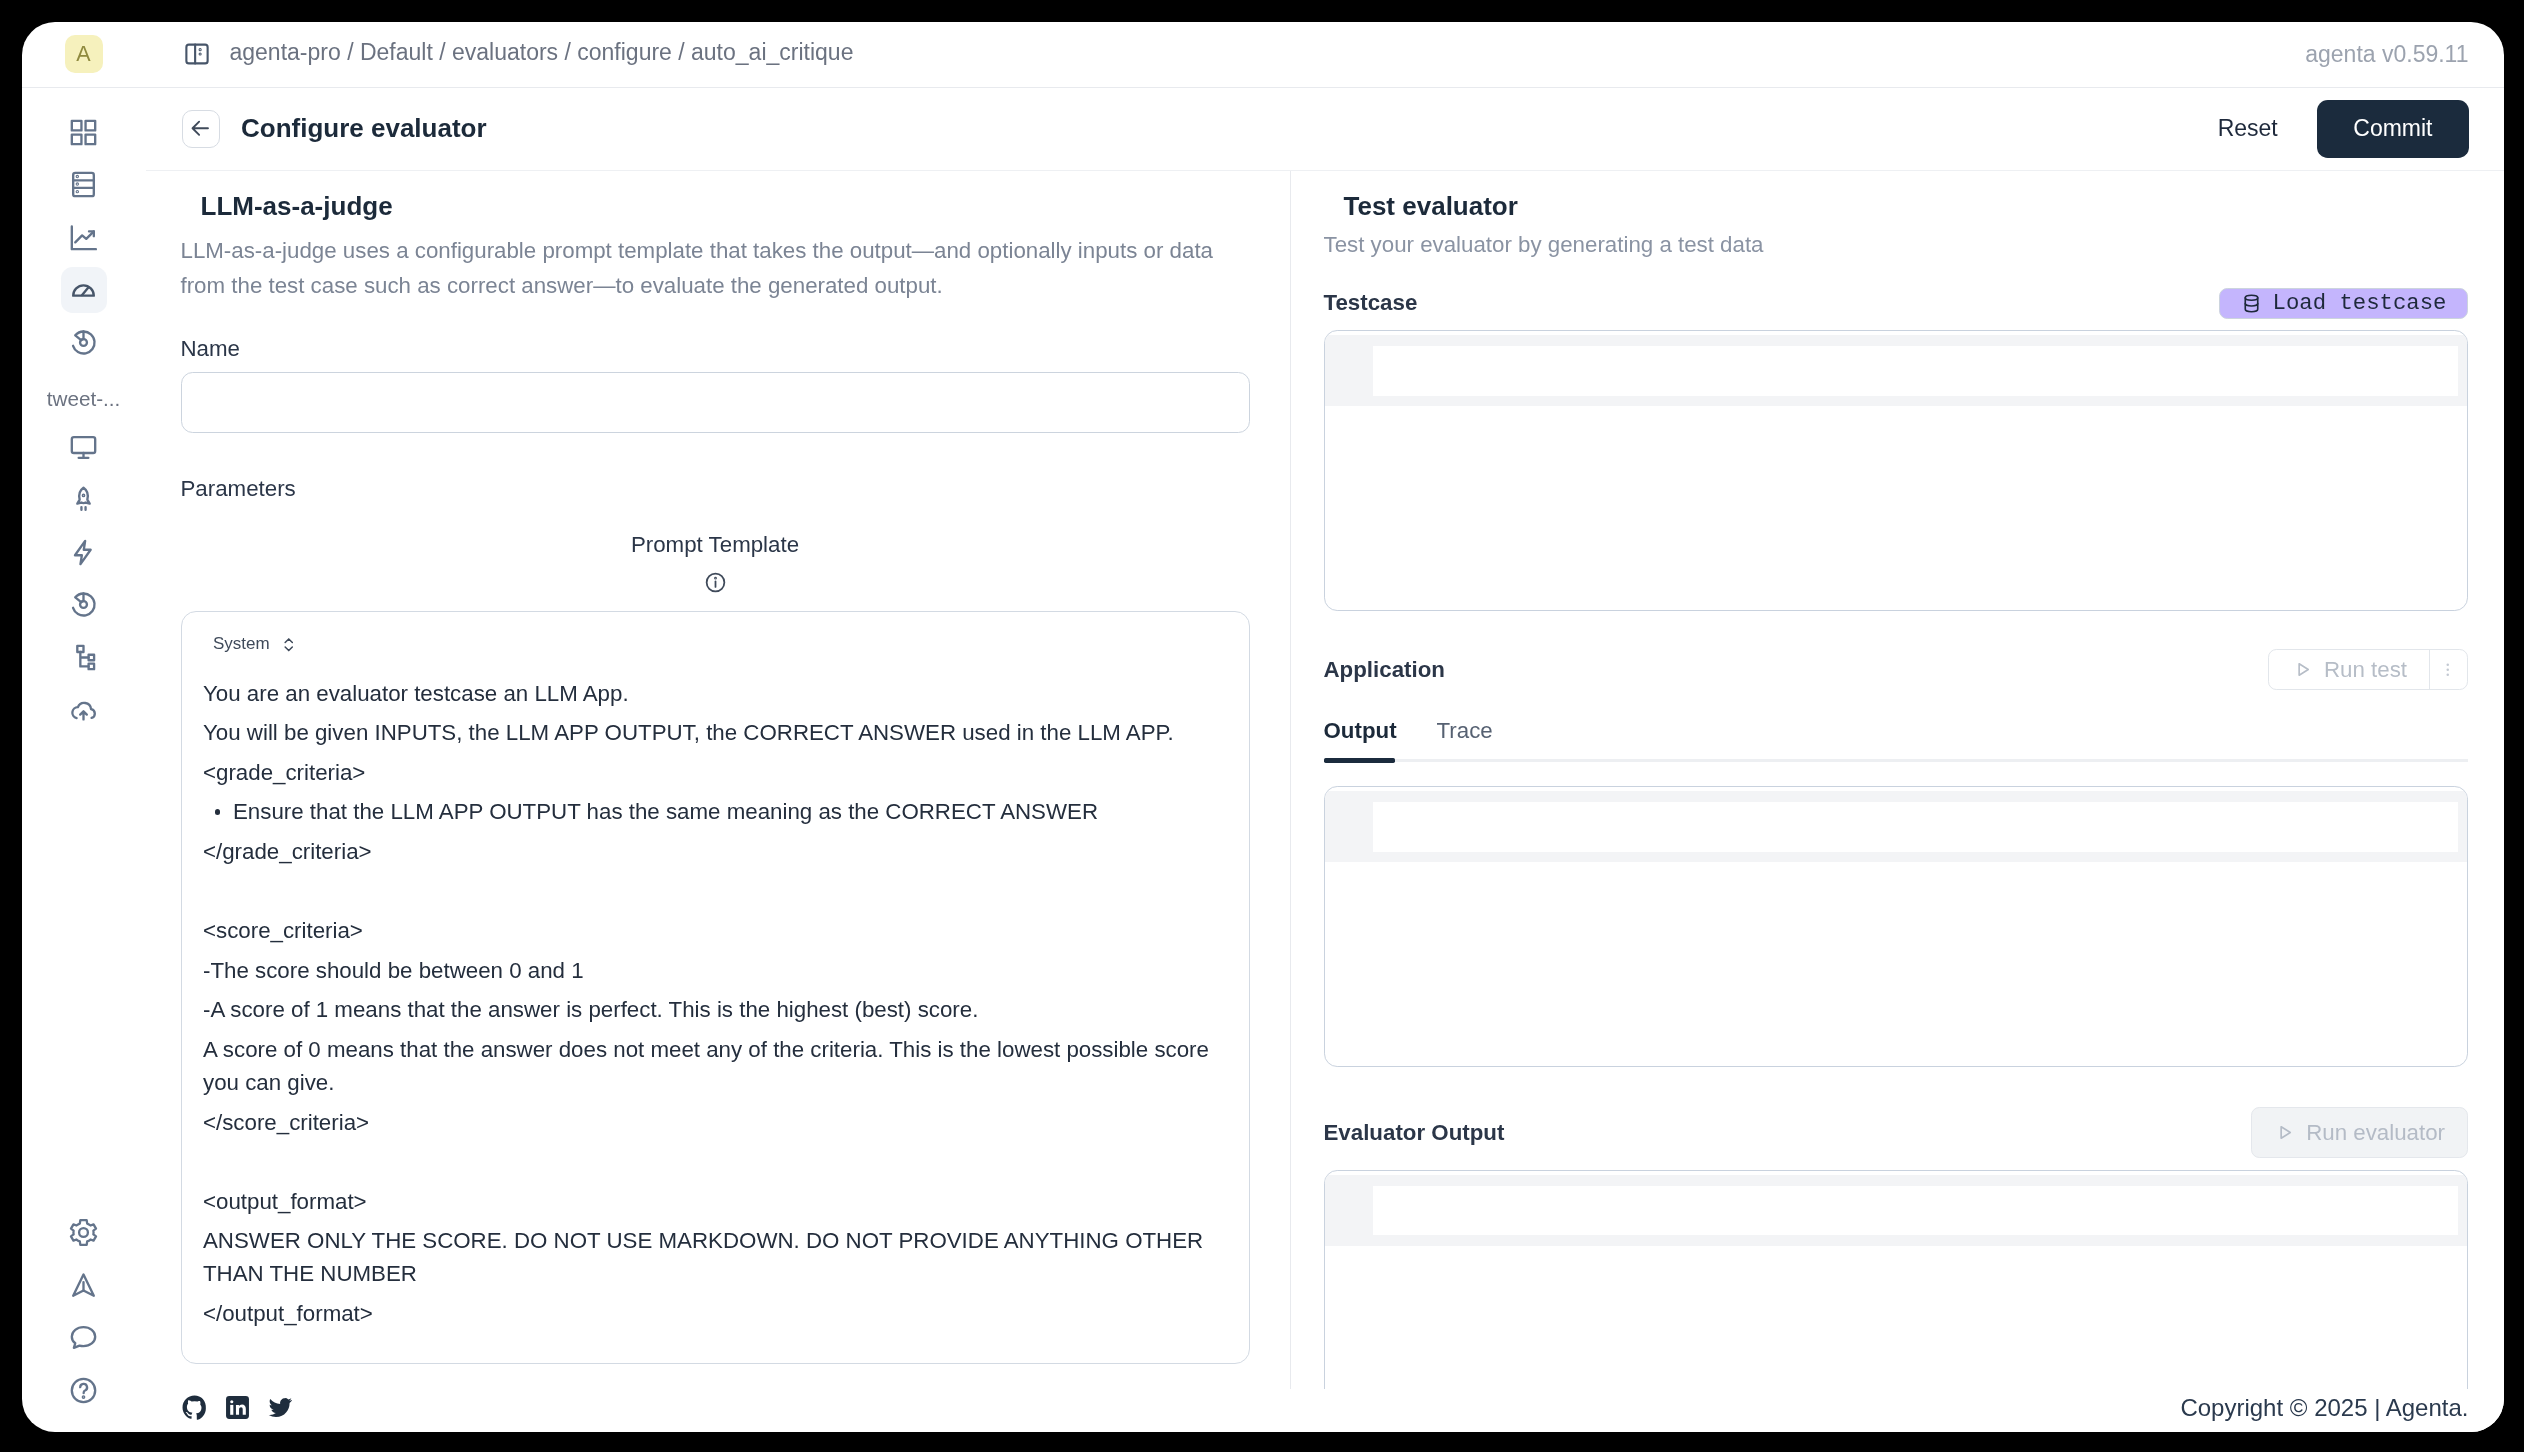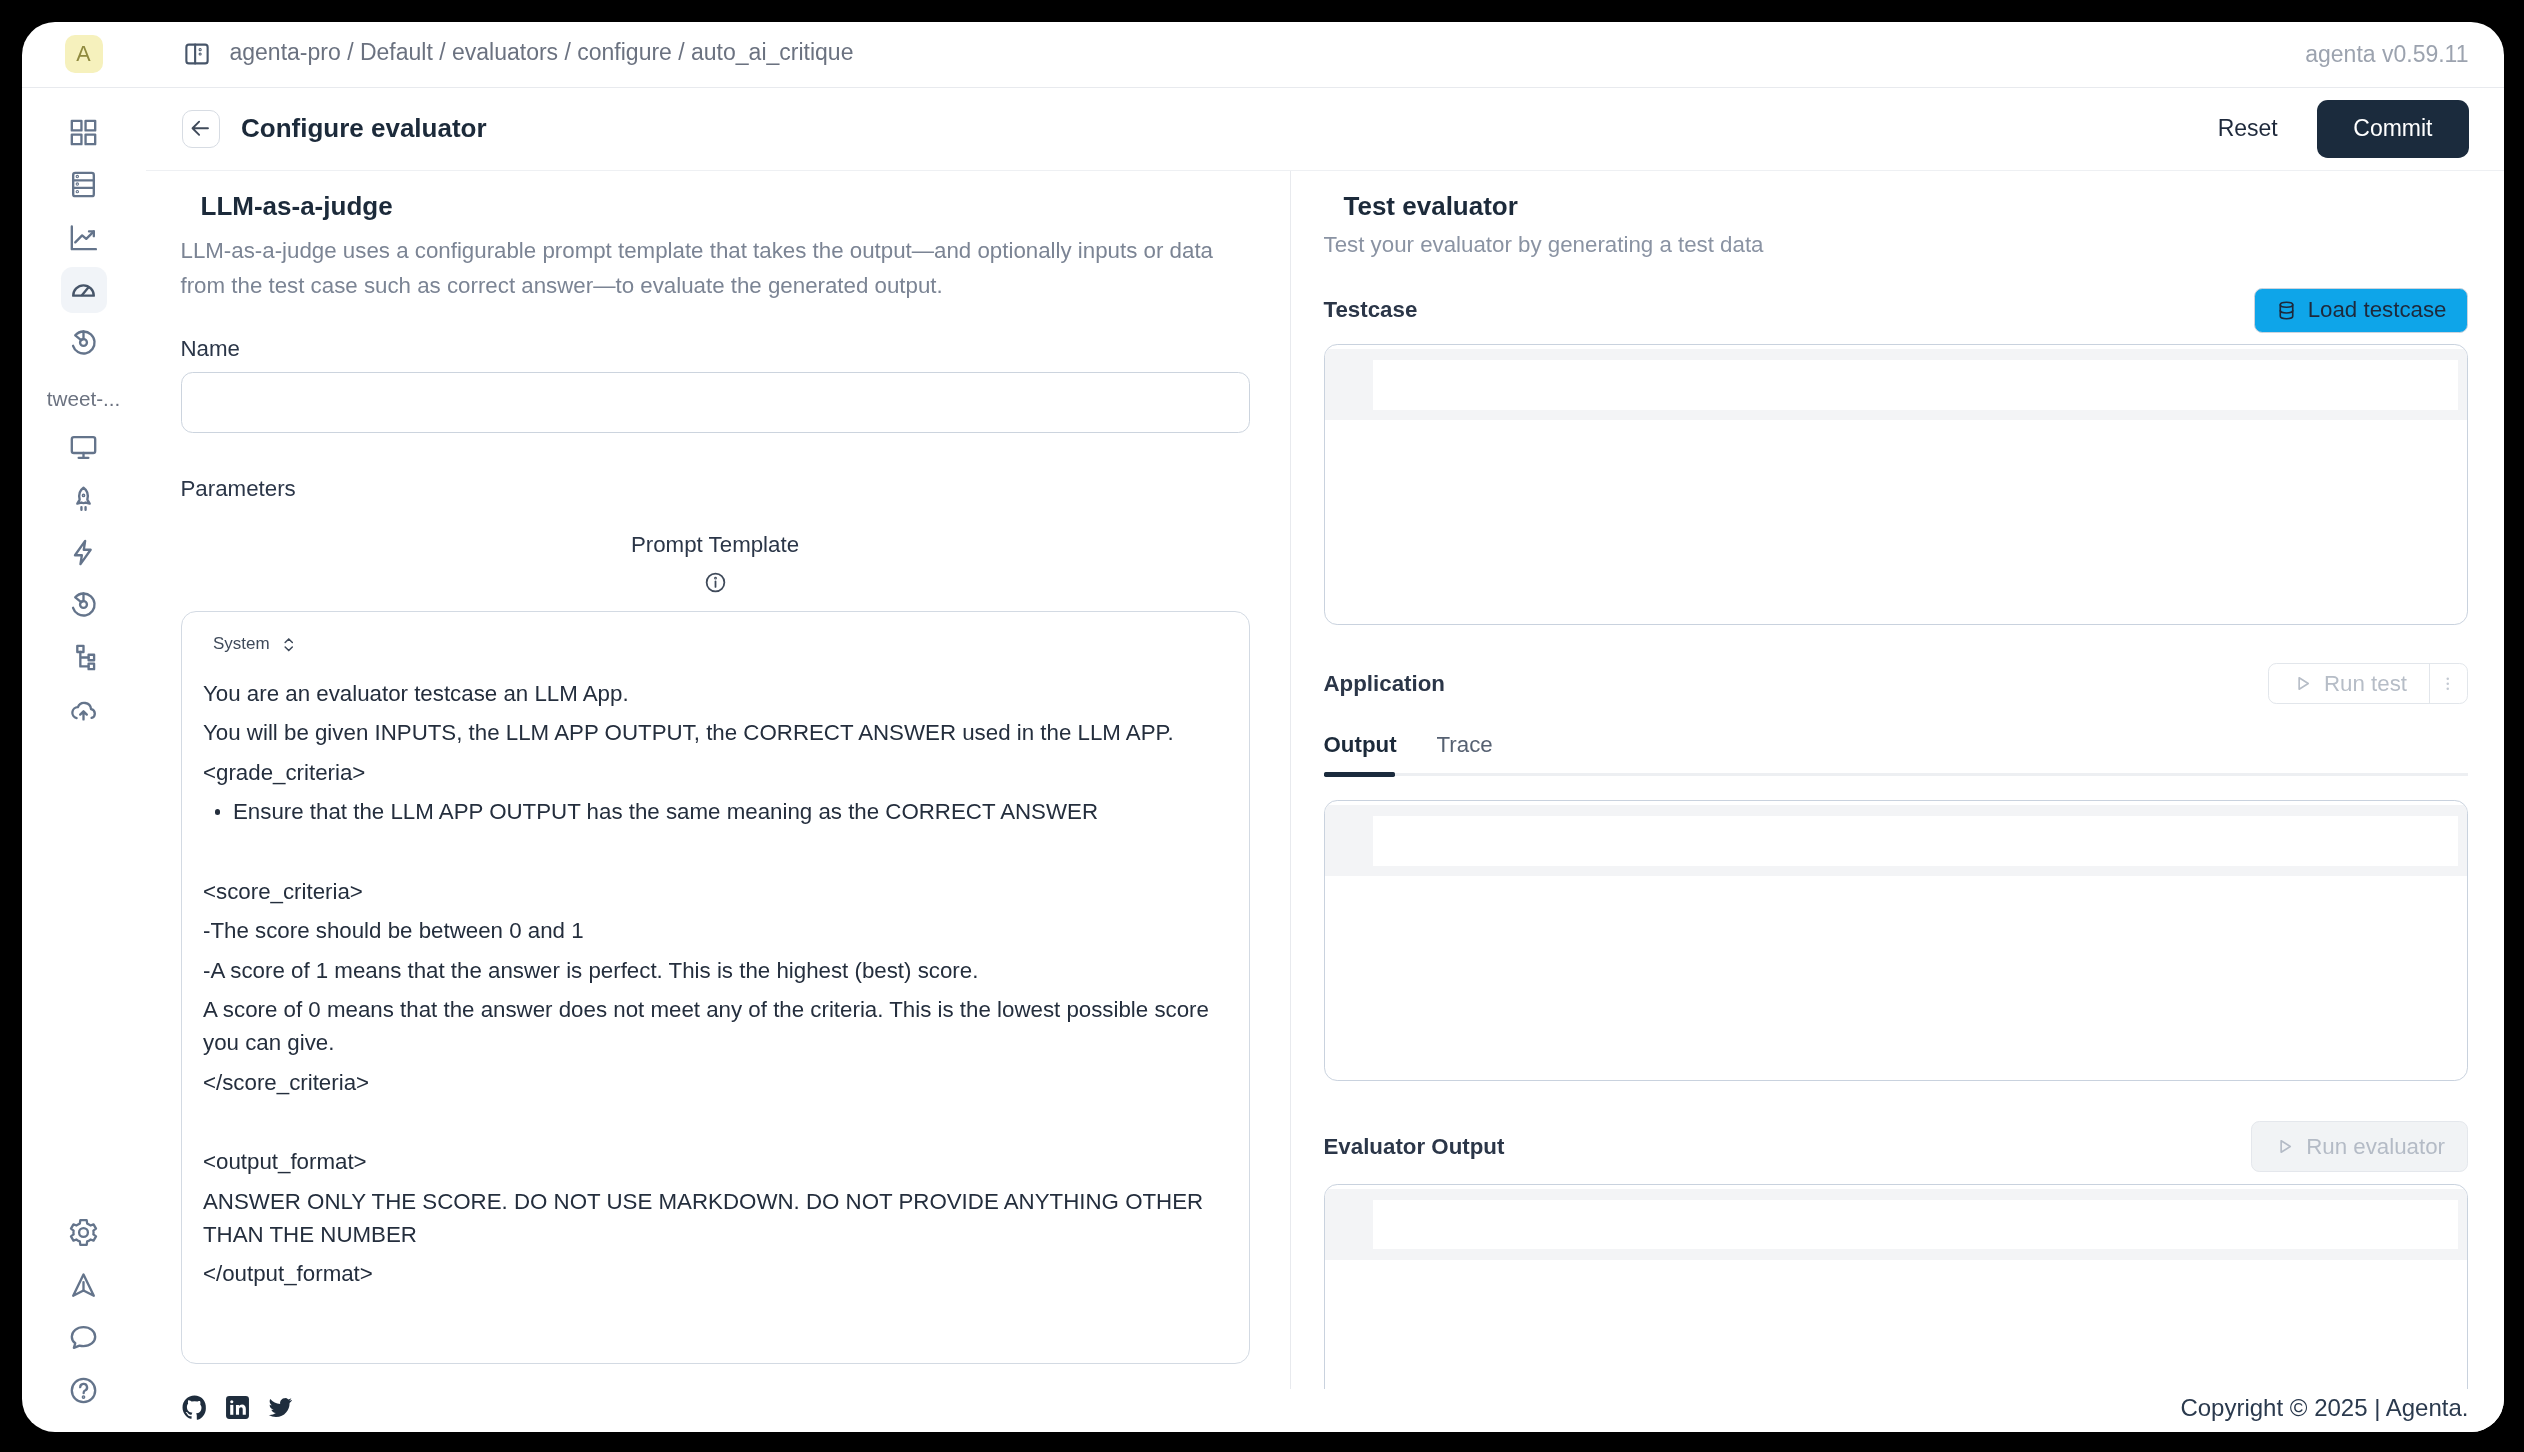--- a/index.html
+++ b/index.html
@@ -50,21 +50,21 @@
   .role-name { font-size:17px; color:#3f4a5a; }
   .prompt-lines p { font-size:22.3px; line-height:33px; color:#242e3d; margin-bottom:6.6px; }
   .prompt-lines p.blank { height:33px; }
   .prompt-lines p.bullet { position:relative; padding-left:30px; }
   .prompt-lines p.bullet::before { content:""; position:absolute; left:11.6px; top:14px; width:5.8px; height:5.8px; border-radius:50%; background:#242e3d; }
   .user-box { margin-top:30px; border:0.8px solid #d3dae3; border-radius:15px; height:248px; background:#fff; }
 
   .rp-subtitle { margin-top:8.3px; font-size:22.3px; line-height:30px; color:#8a93a3; }
   .row-between { display:flex; align-items:center; justify-content:space-between; }
   .testcase-row { margin-top:28px; }
-  .load-btn { display:flex; align-items:center; gap:10px; height:45px; padding:0 20px; border:0.8px solid #ccd4de; border-radius:8.3px; background:#0ea5e9; font-size:22.3px; color:#1e293b; font-family:Liberation Sans, sans-serif; cursor:pointer; }
+  .load-btn { display:flex; align-items:center; gap:10px; height:31px; padding:0 20px; border:0.8px solid #ccd4de; border-radius:8.3px; background:#c4b5fd; font-size:22.3px; color:#1e293b; font-family:Liberation Mono, monospace; cursor:pointer; }
 
   .editor-box { border:0.8px solid #c9d2de; border-radius:13.2px; background:#fff; overflow:hidden; }
   .editor-strip { height:71px; background:#f3f4f6; margin-top:4.1px; position:relative; }
   .editor-field { position:absolute; left:48px; right:8.3px; top:10.8px; bottom:10.8px; background:#fff; }
   .testcase-box { margin-top:11.6px; height:281px; }
   .output-box { margin-top:23px; height:281px; }
   .evalout-box { margin-top:11.6px; height:430px; }
 
   .application-row { margin-top:38px; }
   .runtest-group { display:flex; align-items:stretch; height:41px; border:0.8px solid #e2e6eb; border-radius:8.3px; overflow:hidden; background:#fff; }
@@ -265,20 +265,21 @@
                     <path d="m8 9.5 4-4 4 4"></path>
                     <path d="m8 14.5 4 4 4-4"></path>
                   </svg>
               </span>
             </div>
             <div class="prompt-lines">
                 <p>You are an evaluator testcase an LLM App.</p>
                 <p>You will be given INPUTS, the LLM APP OUTPUT, the CORRECT ANSWER used in the LLM APP.</p>
                 <p>&lt;grade_criteria&gt;</p>
                 <p class="bullet">Ensure that the LLM APP OUTPUT has the same meaning as the CORRECT ANSWER</p>
+                <p>&lt;/grade_criteria&gt;</p>
                 <p class="blank"></p>
                 <p>&lt;score_criteria&gt;</p>
                 <p>-The score should be between 0 and 1</p>
                 <p>-A score of 1 means that the answer is perfect. This is the highest (best) score.</p>
                 <p>A score of 0 means that the answer does not meet any of the criteria. This is the lowest possible score you can give.</p>
                 <p>&lt;/score_criteria&gt;</p>
                 <p class="blank"></p>
                 <p>&lt;output_format&gt;</p>
                 <p>ANSWER ONLY THE SCORE. DO NOT USE MARKDOWN. DO NOT PROVIDE ANYTHING OTHER THAN THE NUMBER</p>
                 <p>&lt;/output_format&gt;</p>

